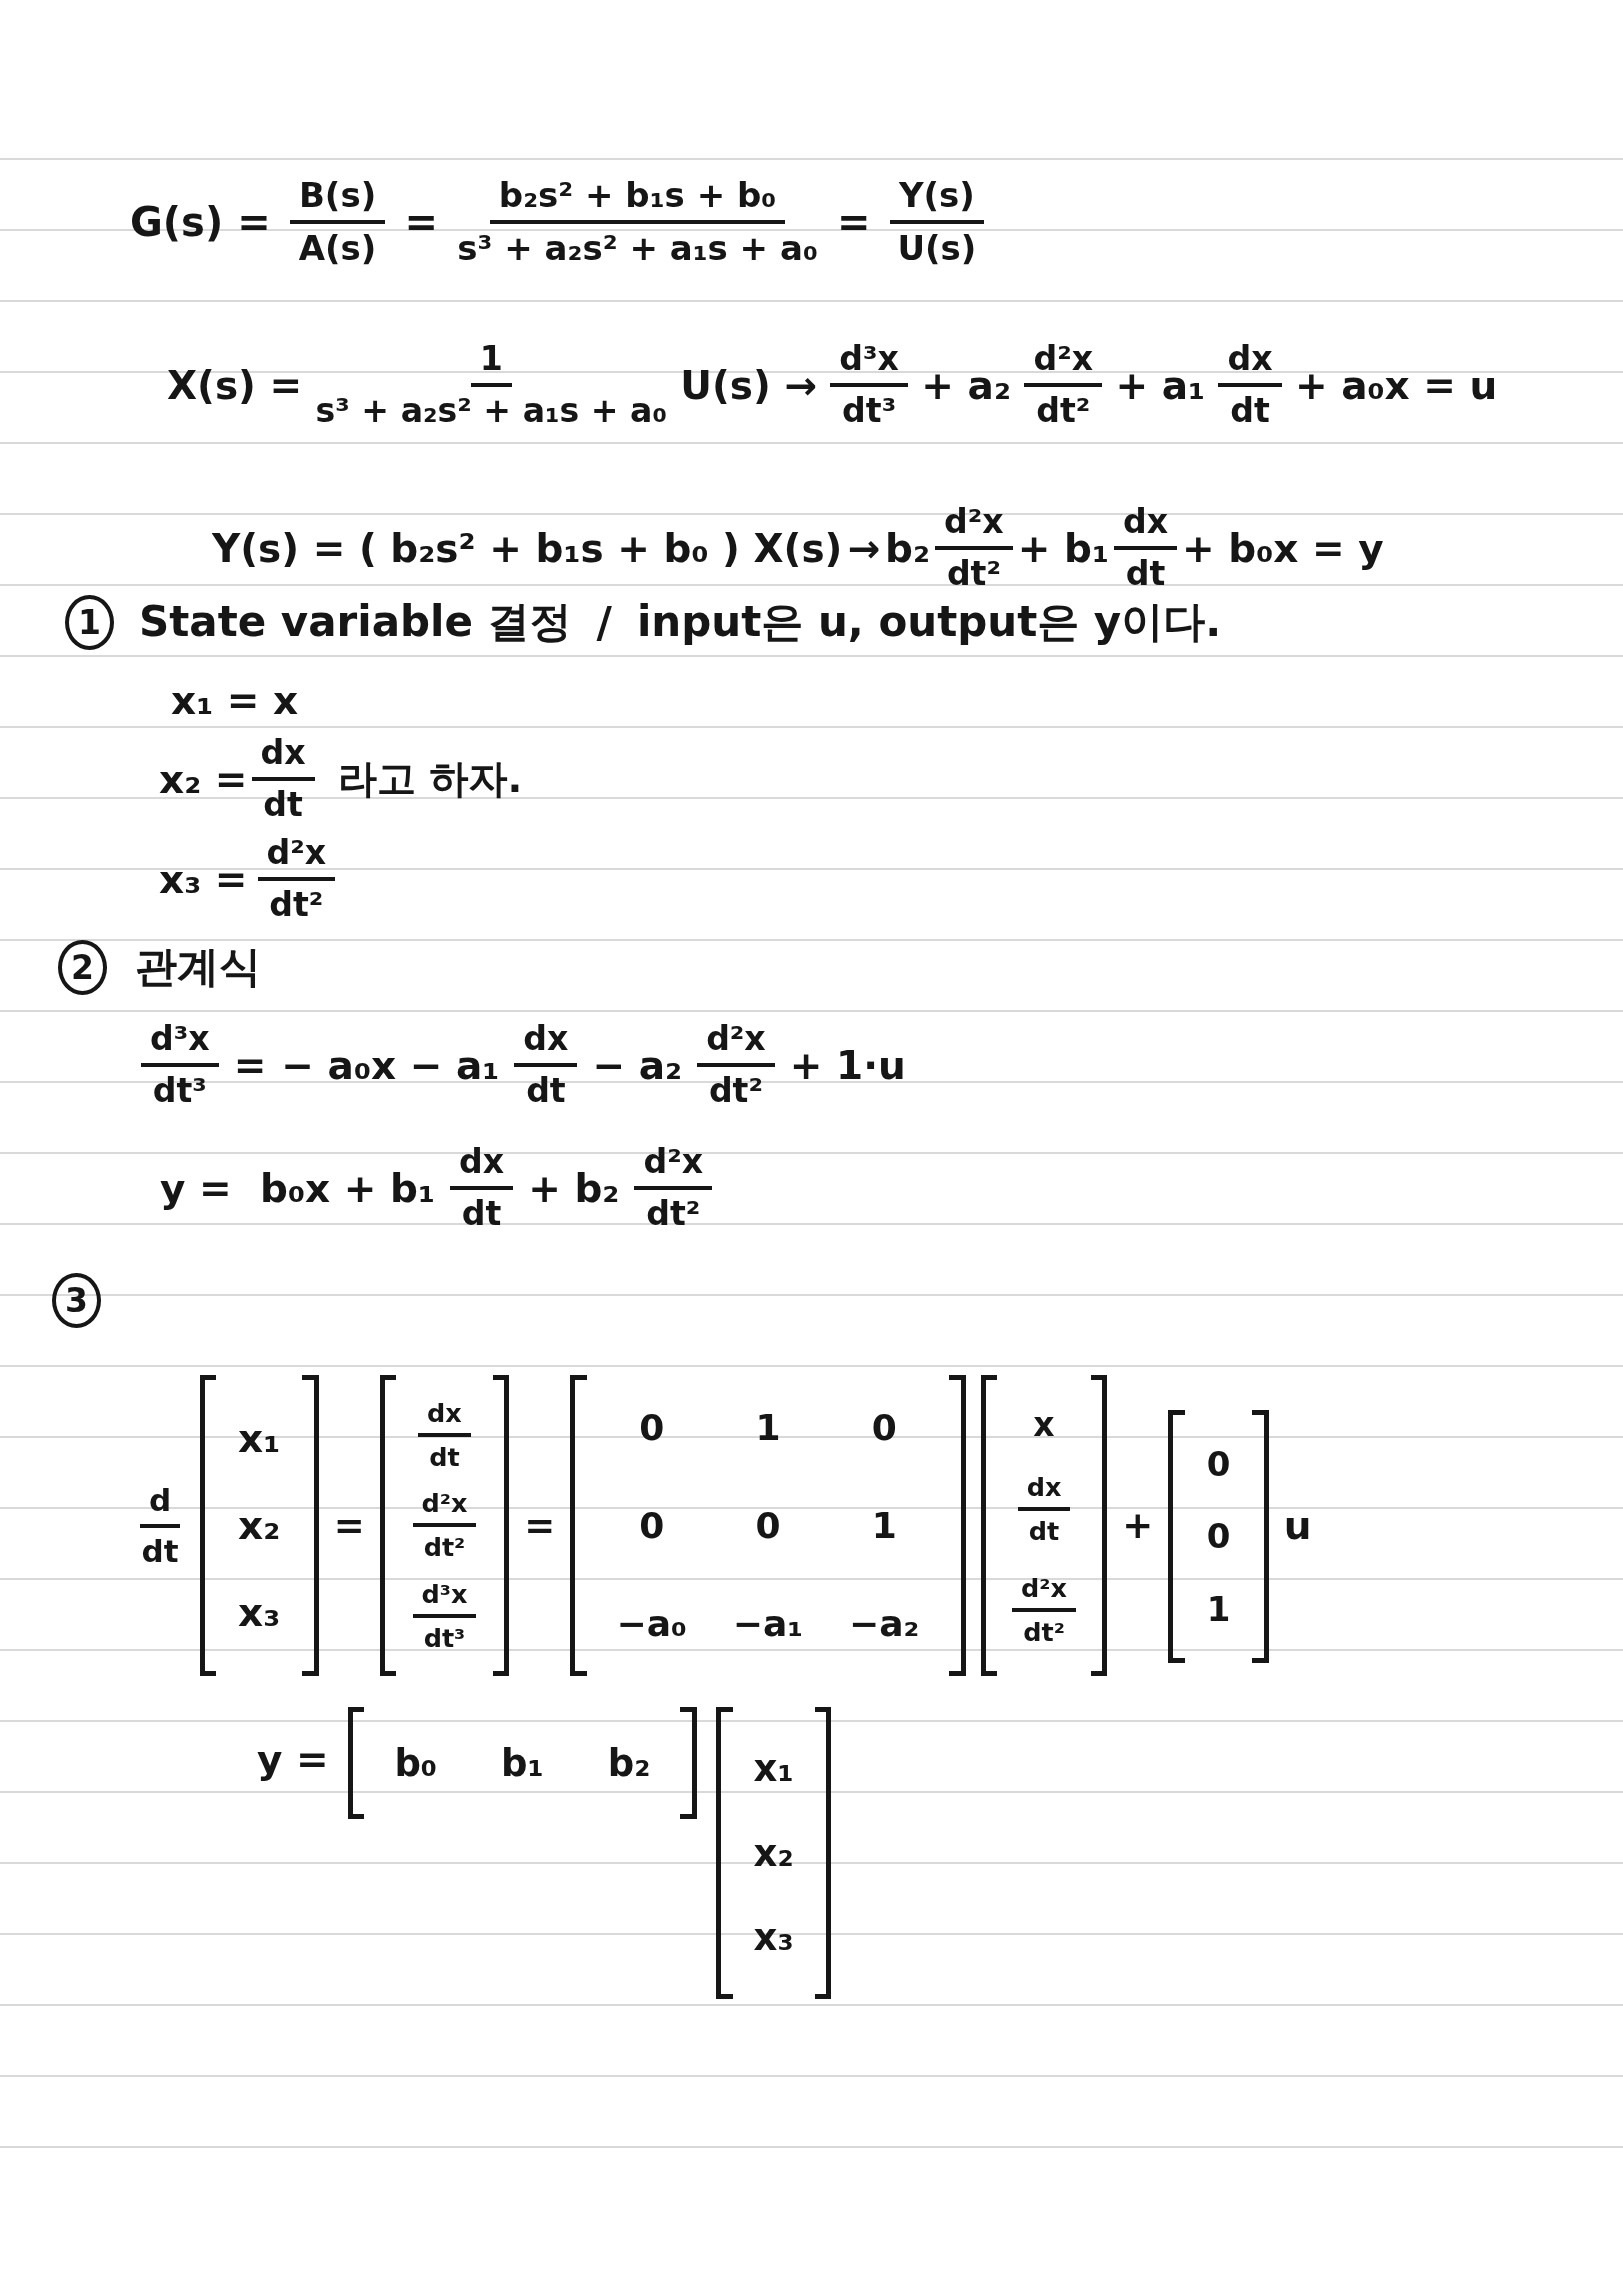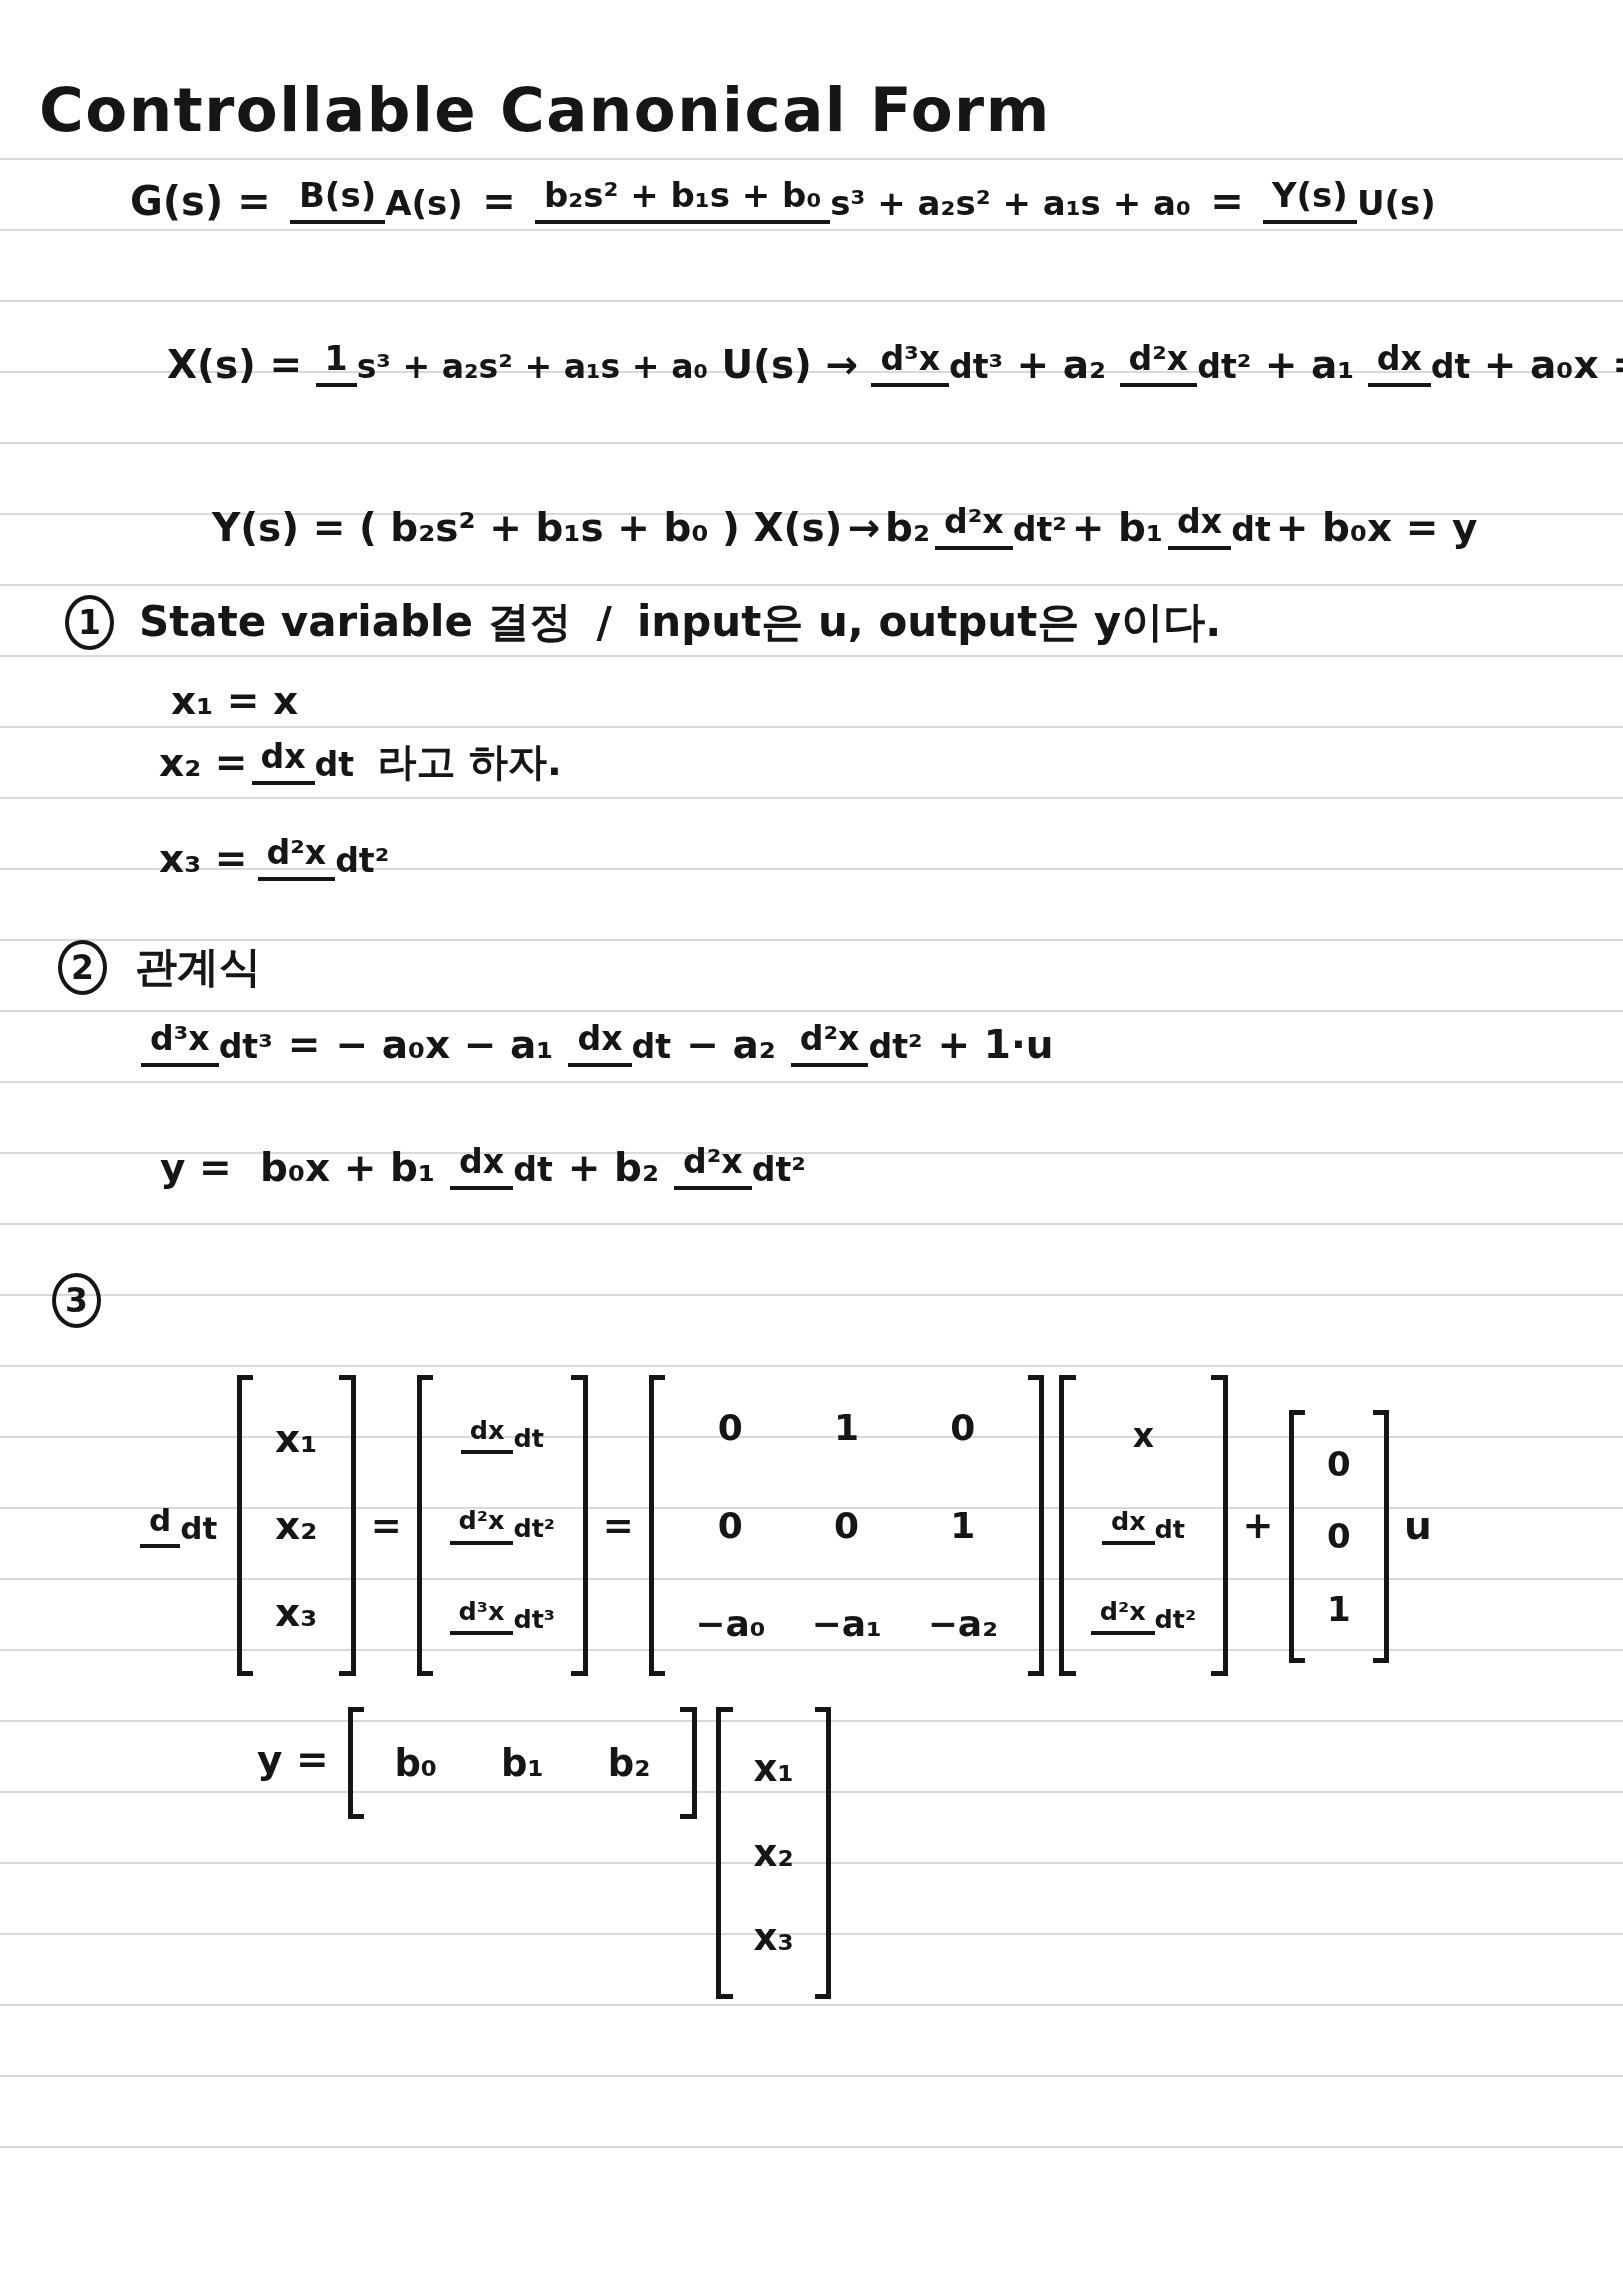--- a/index.html
+++ b/index.html
@@ -15,21 +15,21 @@
     background:repeating-linear-gradient(to bottom, var(--rule) 0 2.2px, transparent 2.2px 71px);
   }
   .abs { position:absolute; }
   .row { display:flex; align-items:center; }
   .title { font-size:61px; letter-spacing:1.5px; }
   .circ {
     flex:0 0 auto; width:49px; height:55px; border:4.5px solid var(--ink);
     border-radius:50%; display:flex; align-items:center; justify-content:center;
     font-size:33px;
   }
-  .frac { display:inline-flex; flex-direction:row; align-items:center; font-size:0.85em; line-height:1.1; }
+  .frac { display:inline-flex; flex-direction:column; align-items:center; font-size:0.85em; line-height:1.1; }
   .frac .num { padding:0 9px 6px; border-bottom:4.5px solid var(--ink); white-space:nowrap; }
   .frac .den { padding-top:6px; white-space:nowrap; }
   .tok { white-space:nowrap; }
   
   .bracket { display:flex; align-items:stretch; }
   .bl { flex:0 0 auto; width:16.4px; border:5.2px solid var(--ink); border-right:none; }
   .brr { flex:0 0 auto; width:16.4px; border:5.2px solid var(--ink); border-left:none; }
   .vcol { display:flex; flex-direction:column; justify-content:space-around; align-items:center; }
   .hrow-cells { display:flex; flex-direction:row; align-items:center;text-align:right; }
   .mgrid { display:grid; grid-template-columns:repeat(3,auto); justify-items:center; align-items:center; }
@@ -38,21 +38,20 @@
   .h392 { height:292px; }
   .small-f { font-size:30px; }
   .ddt-label { font-size:31px; margin-right:4.5px; }
 </style>
 </head>
 <body>
 
 <div class="page">
   <div class="ruling"></div>
 
-  <div class="abs title" style="left:39px; top:74px;">Controllable Canonical Form</div>
 
   <div class="abs row" style="left:104px; top:177px; gap:19.3px; font-size:40px;margin-left:26px;">
     <span class="tok">G(s) =</span>
     <span class="frac">
       <span class="num">B(s)</span>
       <span class="den">A(s)</span>
     </span>
     <span class="tok">=</span>
     <span class="frac">
       <span class="num">b₂s² + b₁s + b₀</span>

